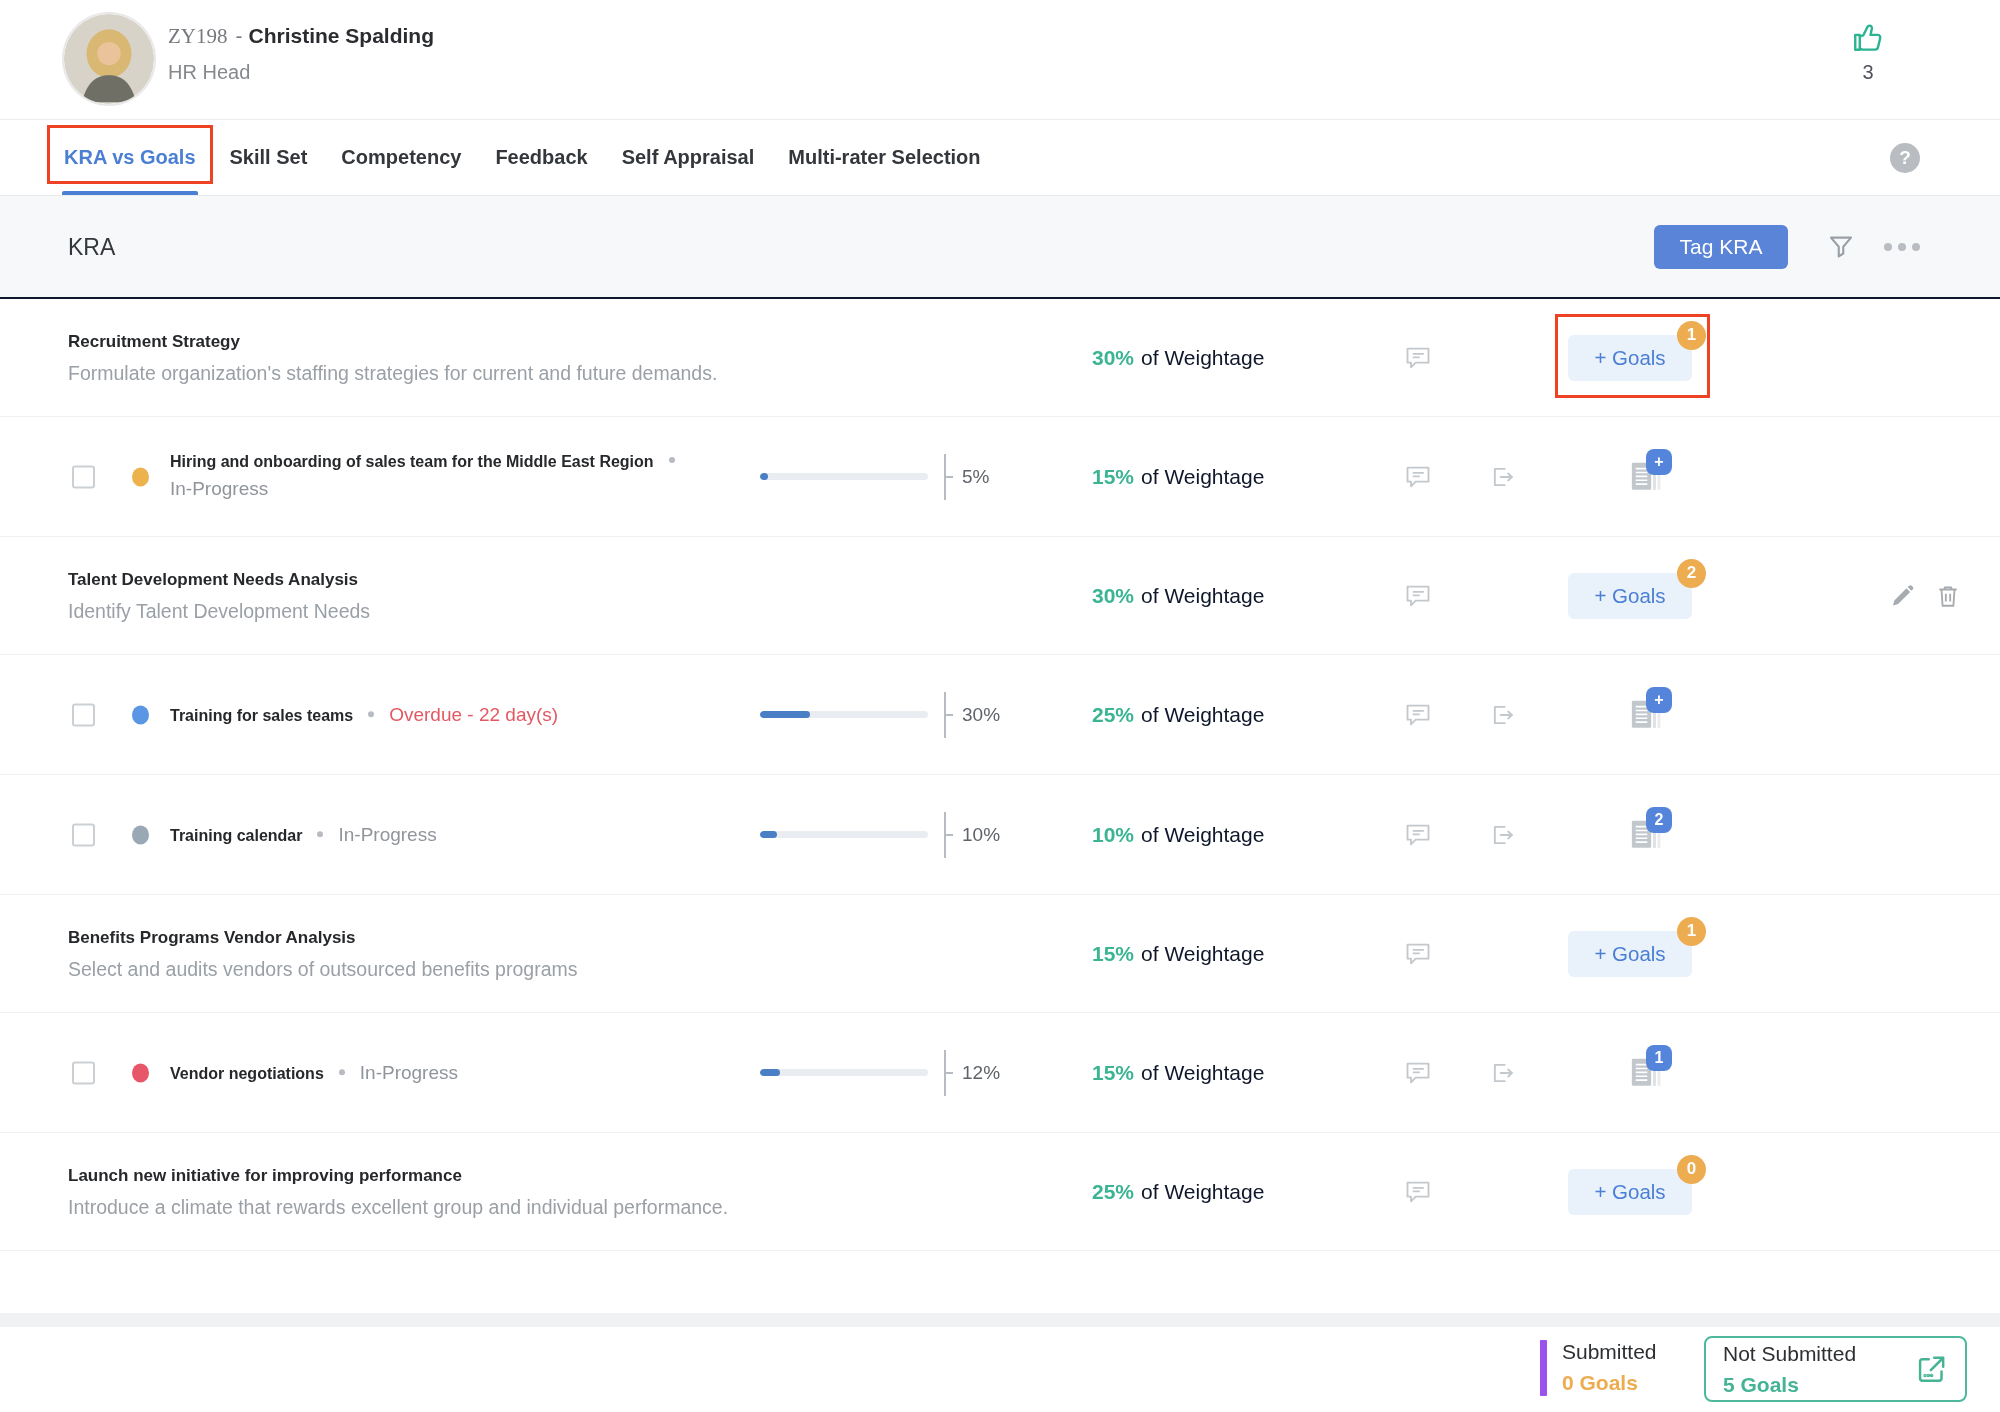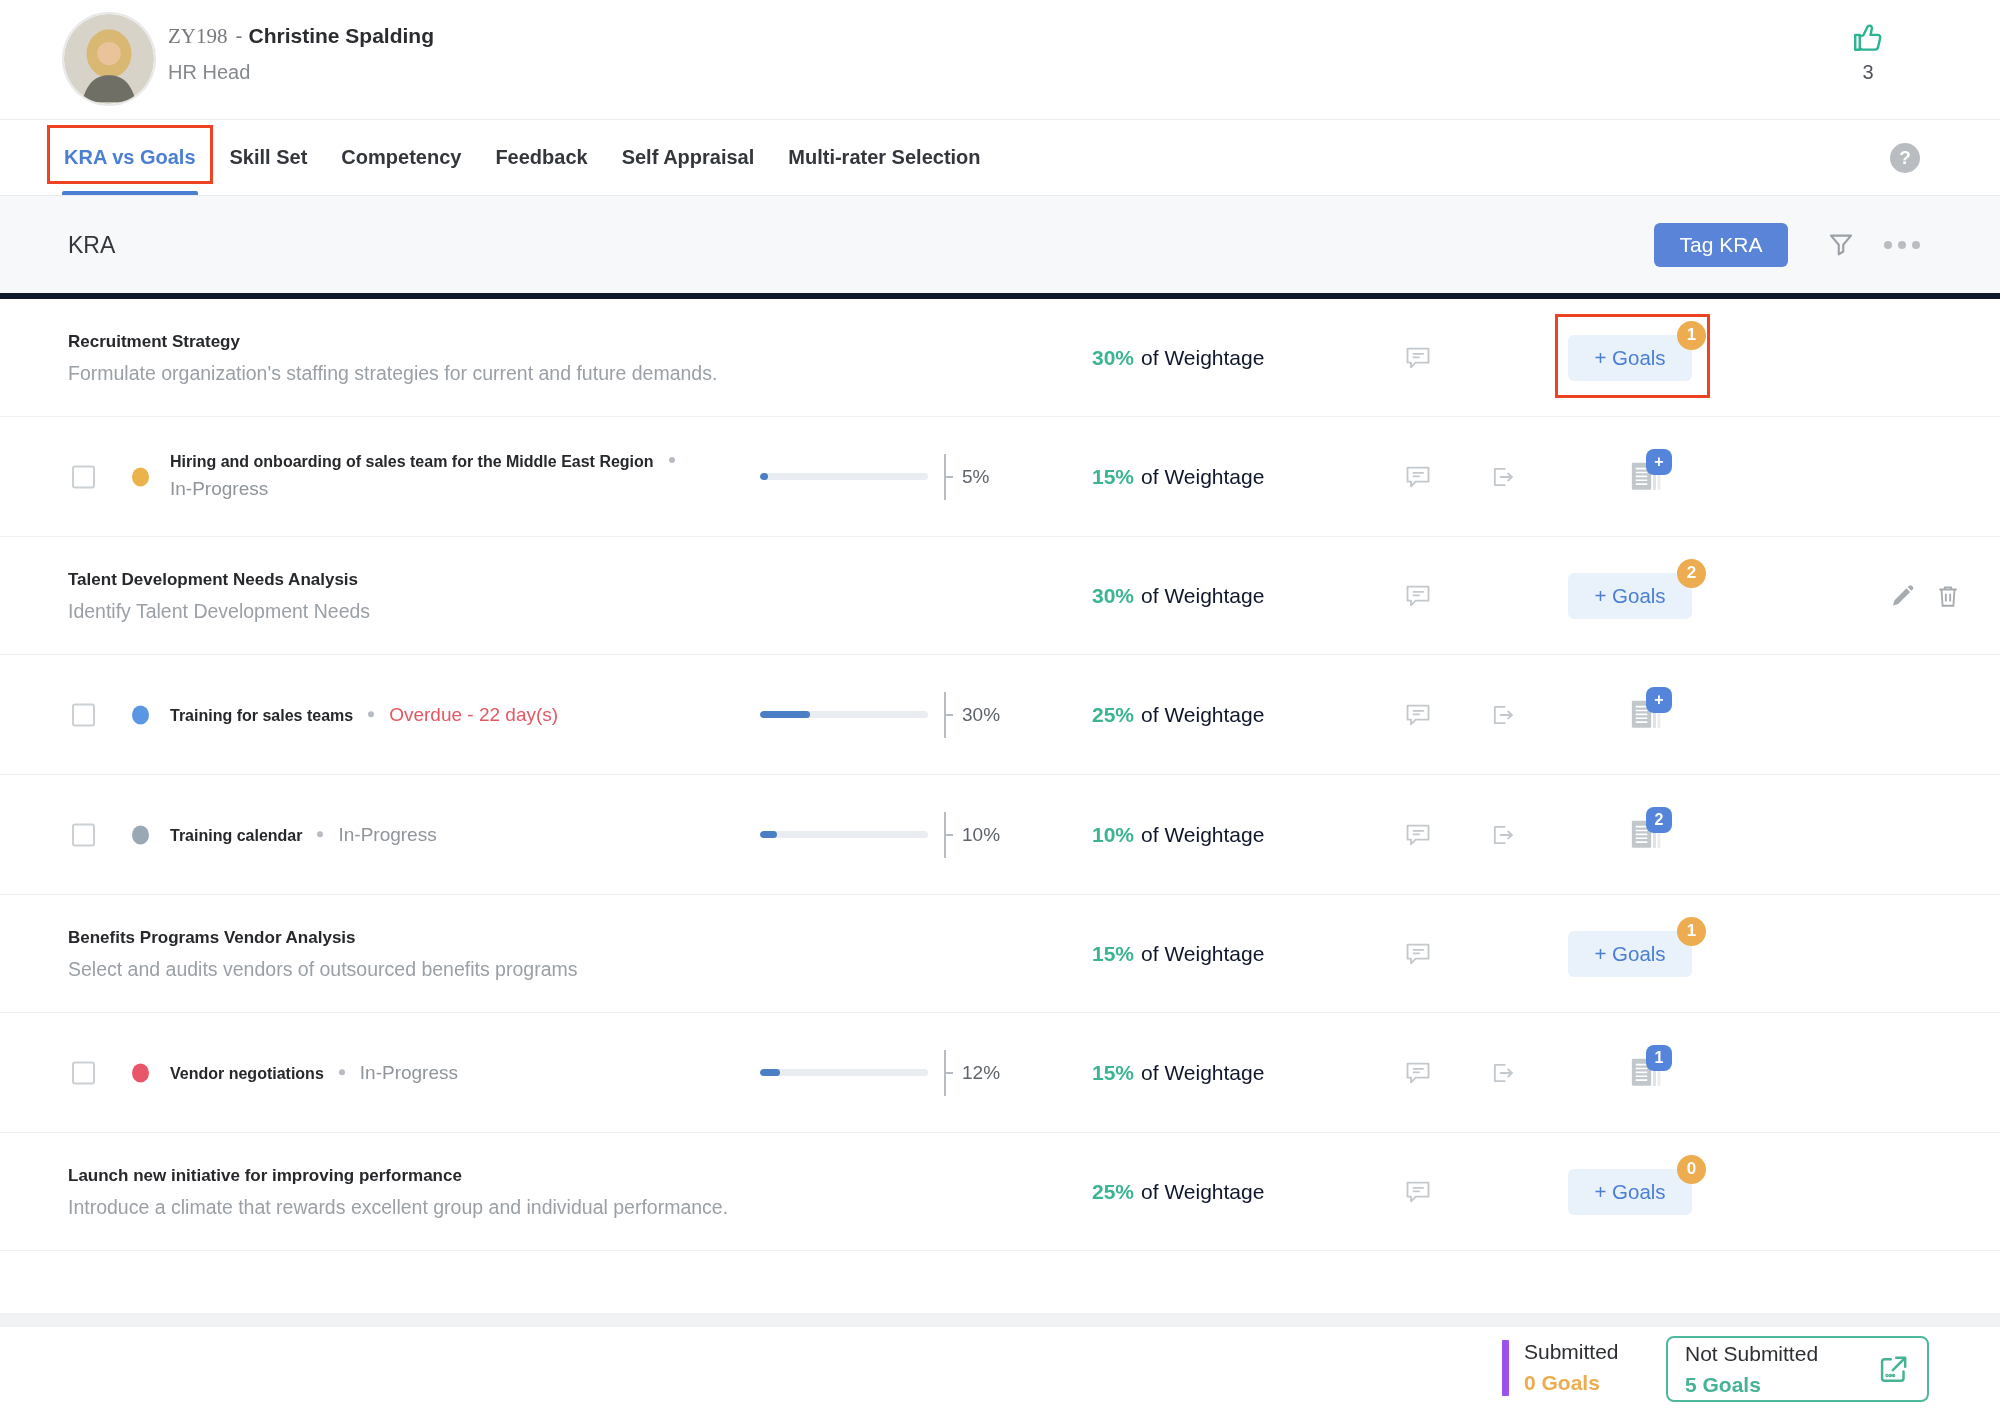--- a/index.html
+++ b/index.html
@@ -25,21 +25,21 @@
   .tabbar { position:relative; height:76px; background:#fff; border-bottom:1px solid #e9ebed;
             display:flex; align-items:stretch; gap:34px; padding-left:64px; }
   .tab { position:relative; display:flex; align-items:center; font-size:20px; font-weight:700; color:#33363a; cursor:pointer;justify-content:flex-end; }
   .tab.active { color:#4a7fd4; }
   .tab-underline { position:absolute; left:-2px; right:-2px; bottom:0; height:4px; background:#4a7fd4; border-radius:2px 2px 0 0; }
   .tab-annotation { position:absolute; left:-17px; right:-17px; top:5px; bottom:11px; border:3px solid #ee4323; pointer-events:none; }
   .help { position:absolute; left:1890px; top:50%; transform:translateY(-50%); width:30px; height:30px;
           border-radius:50%; background:#b9bdc1; color:#fff; font-weight:700; font-size:19px;
           display:flex; align-items:center; justify-content:center; cursor:pointer; }
   
-  .kra-bar { position:relative; height:103px; background:#f7f8f9; border-bottom:6px solid #0f172a; }
+  .kra-bar { position:relative; height:103px; background:#f7f8f9; border-bottom:2px solid #0f172a; }
   .kra-title { position:absolute; left:68px; top:50%; transform:translateY(-50%); font-size:23px; font-weight:500; color:#33373b; }
   .tag-btn { position:absolute; left:1654px; top:50%; transform:translateY(-50%); width:134px; height:44px;
              border:none; border-radius:6px; color:#fff; font-size:21px; font-family:inherit; cursor:pointer; }
   .funnel { position:absolute; left:1826px; top:50%; transform:translateY(-50%); width:30px; height:30px; color:#9aa0a6; cursor:pointer; }
   .more { position:absolute; left:1884px; top:50%; transform:translateY(-50%); display:flex; gap:6px; cursor:pointer; }
   .more i { width:8px; height:8px; border-radius:50%; background:#b9bdc1; }
   
   .row { position:relative; background:#fff; border-bottom:1px solid #eef0f2; }
   .kra-row { height:118px; }
   .goal-row { height:120px; }
@@ -72,21 +72,21 @@
   .fill { height:100%; border-radius:4px; }
   .tickv { width:2px; height:46px; background:#b6bcc2; margin-left:16px; }
   .tickh { width:7px; height:2px; background:#b6bcc2; margin-right:9px; }
   .pct { font-size:19px; color:#5f646a; }
   .doc-wrap { position:absolute; left:1626px; top:50%; transform:translateY(-50%); width:40px; height:36px; cursor:pointer; }
   .doc-badge { position:absolute; top:-10px; right:-6px; min-width:26px; height:26px; padding:0 4px; border-radius:8px;
                color:#fff; font-size:16px; font-weight:700; display:flex; align-items:center; justify-content:center; }
   
   .spacer { height:62px; background:#fff; }
   .gray-band { height:14px; background:#f1f2f4; }
-  .footer { position:relative; height:69px; background:#fff; }
+  .footer { position:relative; height:69px; background:#fff;margin-left:38px; }
   .submitted { position:absolute; left:1502px; top:13px; display:flex; }
   .p-bar { width:7px; height:56px; display:block; margin-right:15px; border-radius:1px; }
   .sub-label { font-size:21px; color:#2d3033; }
   .sub-count, .ns-count { margin-top:7px; font-size:21px; font-weight:700; }
   .ns-box { position:absolute; left:1666px; top:9px; width:263px; height:66px; border:2px solid #4db89b; border-radius:8px;
             background:#fff; display:flex; align-items:center; justify-content:space-between; padding:0 17px; cursor:pointer; }
   .export { width:33px; height:33px; color:#45b394; }
   svg { display:block; width:100%; height:100%; }
 </style>
 </head>

